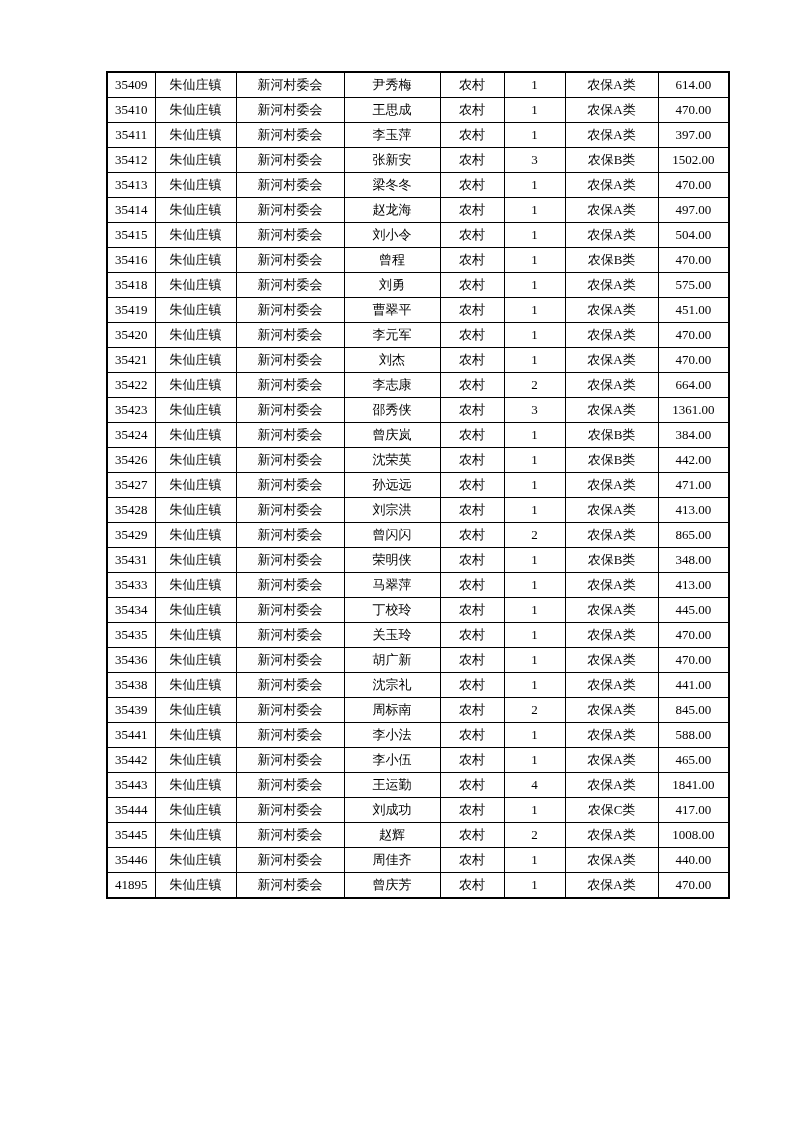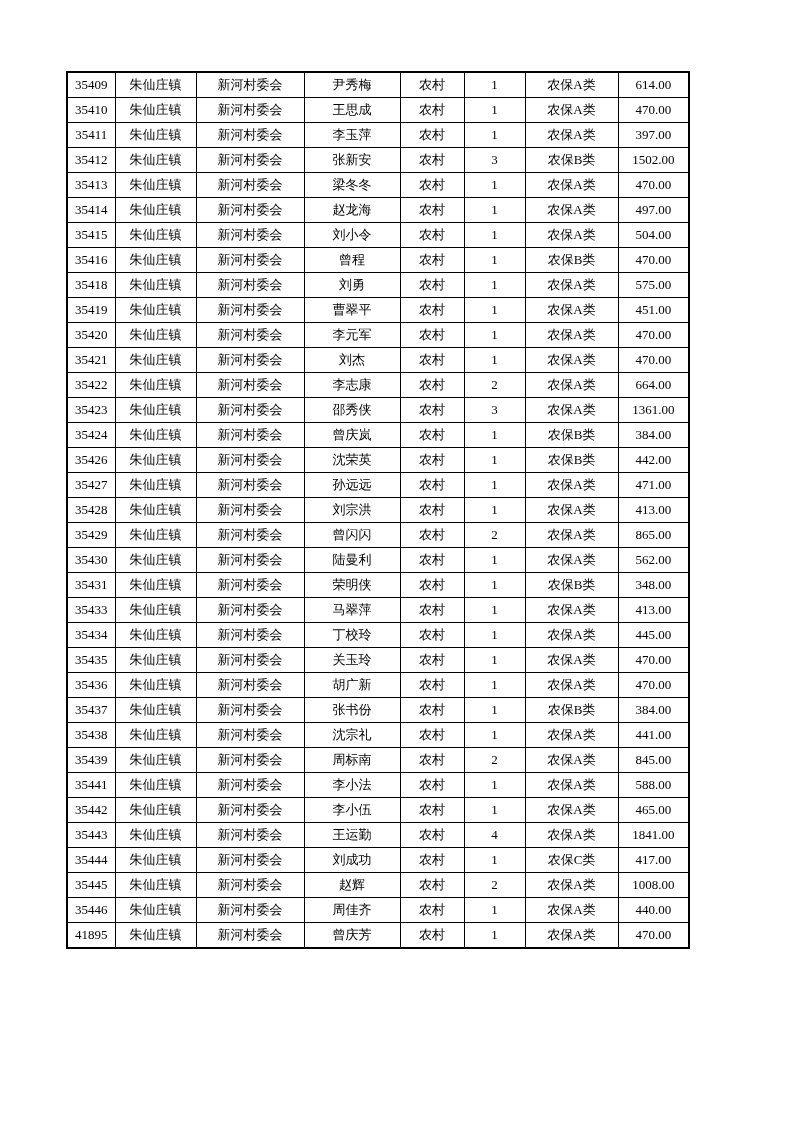--- a/index.html
+++ b/index.html
@@ -17,20 +17,21 @@
   .sheet {
     position: absolute;
     left: 66px;
     top: 71px;
   }
   table.roster {
     border-collapse: collapse;
     table-layout: fixed;
     width: 622px;
     border: 2px solid #000000;
+    margin-left: 40px;
   }
   table.roster td {
     border: 1px solid #000000;
     height: 24px;
     padding: 0 2px;
     text-align: center;
     vertical-align: middle;
     font-size: 13px;
     line-height: 24px;
     white-space: nowrap;
@@ -245,30 +246,20 @@
     <td>35429</td>
     <td>朱仙庄镇</td>
     <td>新河村委会</td>
     <td>曾闪闪</td>
     <td>农村</td>
     <td>2</td>
     <td>农保A类</td>
     <td>865.00</td>
   </tr>
         <tr>
-    <td>35430</td>
-    <td>朱仙庄镇</td>
-    <td>新河村委会</td>
-    <td>陆曼利</td>
-    <td>农村</td>
-    <td>1</td>
-    <td>农保A类</td>
-    <td>562.00</td>
-  </tr>
-        <tr>
     <td>35431</td>
     <td>朱仙庄镇</td>
     <td>新河村委会</td>
     <td>荣明侠</td>
     <td>农村</td>
     <td>1</td>
     <td>农保B类</td>
     <td>348.00</td>
   </tr>
         <tr>
@@ -303,30 +294,20 @@
   </tr>
         <tr>
     <td>35436</td>
     <td>朱仙庄镇</td>
     <td>新河村委会</td>
     <td>胡广新</td>
     <td>农村</td>
     <td>1</td>
     <td>农保A类</td>
     <td>470.00</td>
-  </tr>
-        <tr>
-    <td>35437</td>
-    <td>朱仙庄镇</td>
-    <td>新河村委会</td>
-    <td>张书份</td>
-    <td>农村</td>
-    <td>1</td>
-    <td>农保B类</td>
-    <td>384.00</td>
   </tr>
         <tr>
     <td>35438</td>
     <td>朱仙庄镇</td>
     <td>新河村委会</td>
     <td>沈宗礼</td>
     <td>农村</td>
     <td>1</td>
     <td>农保A类</td>
     <td>441.00</td>

